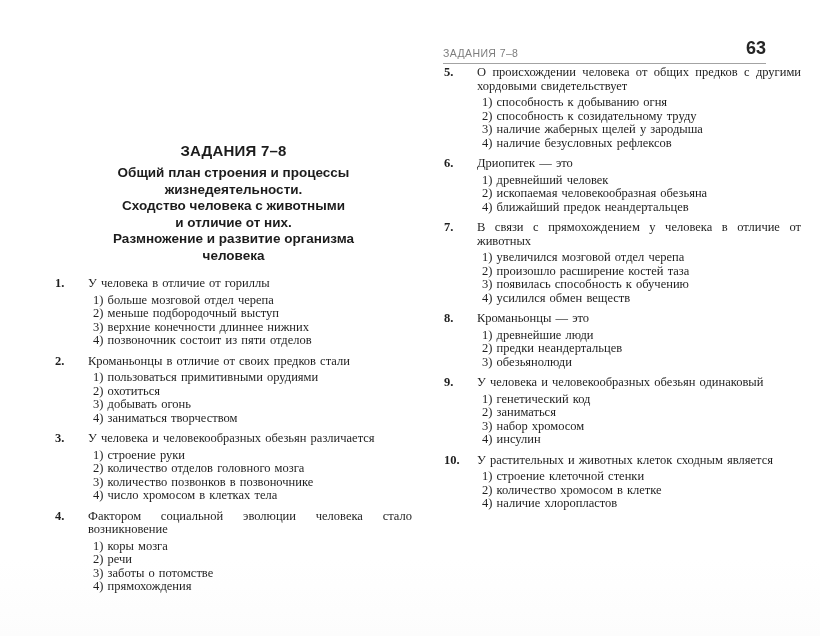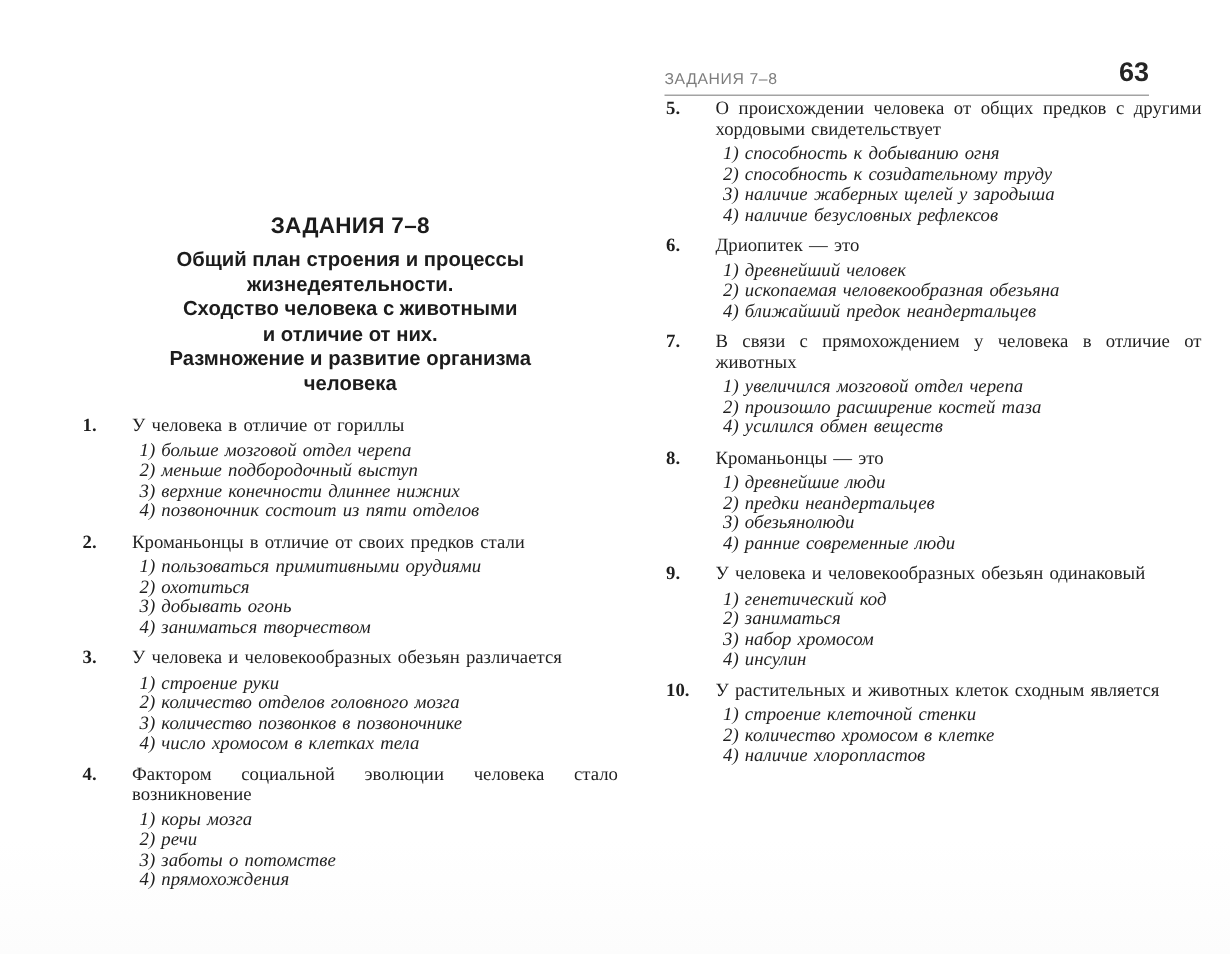--- a/index.html
+++ b/index.html
@@ -93,21 +93,20 @@
     text-align: justify;
   }
   .q-options {
     list-style: none;
     margin: 3px 0 0 0;
     padding: 0 0 0 38px;
   }
   .q-options li {
     padding-left: 17px;
     text-indent: -17px;
-    font-style: italic;
   }
   .opt-marker {
     display: inline;
   }
 </style>
 </head>
 <body>
 
 <div class="page">
 
@@ -209,34 +208,34 @@
   </div>
 
   <div class="question">
     <div class="q-head">
       <span class="q-num">7.</span>
       <span class="q-stem">В связи с прямохождением у человека в отличие от животных</span>
     </div>
     <ol class="q-options">
             <li><span class="opt-marker">1)</span> <span class="opt-text">увеличился мозговой отдел черепа</span></li>
             <li><span class="opt-marker">2)</span> <span class="opt-text">произошло расширение костей таза</span></li>
+            <li><span class="opt-marker">3)</span> <span class="opt-text">появилась способность к обучению</span></li>
             <li><span class="opt-marker">4)</span> <span class="opt-text">усилился обмен веществ</span></li>
           </ol>
   </div>
 
   <div class="question">
     <div class="q-head">
       <span class="q-num">8.</span>
       <span class="q-stem">Кроманьонцы — это</span>
     </div>
     <ol class="q-options">
             <li><span class="opt-marker">1)</span> <span class="opt-text">древнейшие люди</span></li>
             <li><span class="opt-marker">2)</span> <span class="opt-text">предки неандертальцев</span></li>
             <li><span class="opt-marker">3)</span> <span class="opt-text">обезьянолюди</span></li>
-            <li><span class="opt-marker">4)</span> <span class="opt-text">ранние современные люди</span></li>
           </ol>
   </div>
 
   <div class="question">
     <div class="q-head">
       <span class="q-num">9.</span>
       <span class="q-stem">У человека и человекообразных обезьян одинаковый</span>
     </div>
     <ol class="q-options">
             <li><span class="opt-marker">1)</span> <span class="opt-text">генетический код</span></li>

